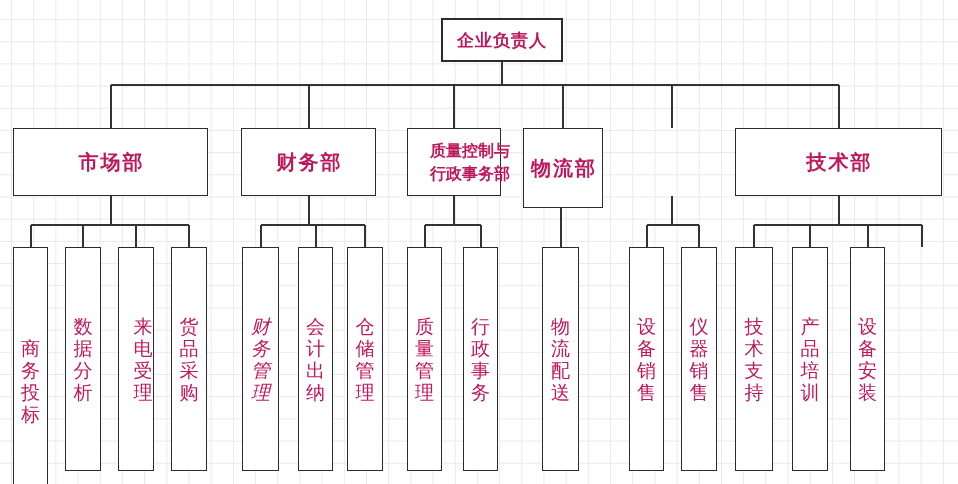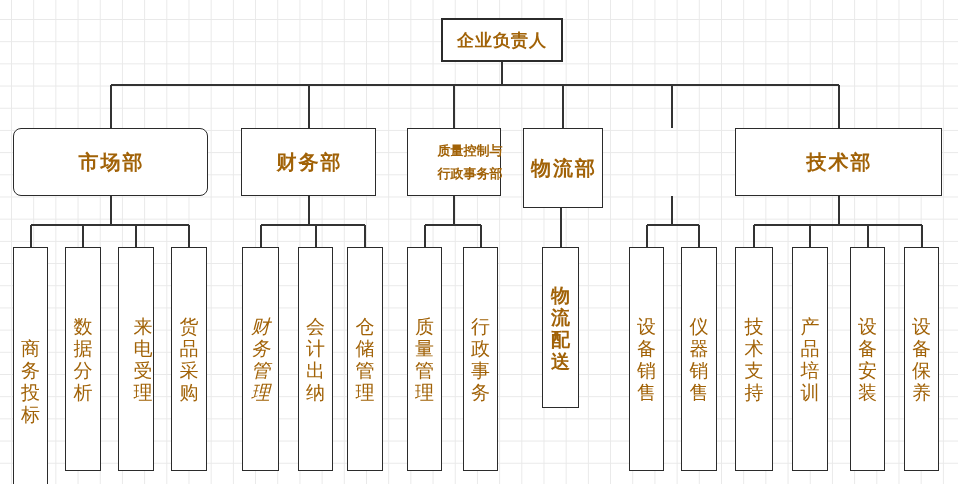--- a/index.html
+++ b/index.html
@@ -10,21 +10,21 @@
     width: 958px;
     height: 484px;
     overflow: hidden;
     background-color: #ffffff;
     background-image:
       linear-gradient(to right, #e9e9e9 1px, transparent 1px),
       linear-gradient(to bottom, #e9e9e9 1px, transparent 1px);
     background-size: 22.2px 22.2px;
     background-position: 11px 19px;
     font-family: "DejaVu Sans", sans-serif;
-    color: #a16207;
+    color: #be185d;
   }
 
   .connectors {
     position: absolute;
     left: 0; top: 0;
     width: 958px; height: 484px;
     pointer-events: none;
   }
 
   .box {
@@ -49,21 +49,21 @@
 
   .dept-box {
     font-weight: bold;
     font-size: 20px;
     line-height: 24px;
     letter-spacing: 2px;
     text-indent: 2px;
   }
 
   .dept-box.multiline {
-    font-size: 13px;
+    font-size: 16px;
     line-height: 23px;
     letter-spacing: 0;
     text-indent: 0;
     padding-left: 32px;
   }
 
   .leaf-box {
     font-family: "DejaVu Serif", serif;
     font-weight: normal;
   }
@@ -81,21 +81,21 @@
 </head>
 <body>
 
 <div class="canvas" id="canvas">
   <svg class="connectors" id="connectors" viewBox="0 0 958 484" xmlns="http://www.w3.org/2000/svg">
       <path d="M502 62L502 85M110.5 85L838.5 85M110.5 85L110.5 128M308.5 85L308.5 128M454 85L454 128M563 85L563 128M672 85L672 128M838.5 85L838.5 128M110.5 196L110.5 225M30.5 225L189 225M30.5 225L30.5 247M83 225L83 247M136 225L136 247M189 225L189 247M308.5 196L308.5 225M260.5 225L365 225M260.5 225L260.5 247M315.5 225L315.5 247M365 225L365 247M454 196L454 225M424.5 225L480.5 225M424.5 225L424.5 247M480.5 225L480.5 247M560.5 196L560.5 247M672 196L672 225M646.5 225L699 225M646.5 225L646.5 247M699 225L699 247M838.5 196L838.5 225M754 225L921.5 225M754 225L754 247M810 225L810 247M867.5 225L867.5 247M921.5 225L921.5 247" fill="none" stroke="#333333" stroke-width="2" shape-rendering="crispEdges"></path>
     </svg>
 <div class="box root-box" style="left: 441px; top: 18px; width: 122px; height: 44px; border-color: rgb(43, 43, 43);">
       <span class="label-line">企业负责人</span>
     </div>
-    <div class="box dept-box" style="left: 13px; top: 128px; width: 195px; height: 68px; border-color: rgb(43, 43, 43); border-radius: 8px;">
+    <div class="box dept-box" style="left: 13px; top: 128px; width: 195px; height: 68px; border-color: rgb(43, 43, 43);">
       <span class="label-line">市场部</span>
     </div>
     <div class="box leaf-box" style="left: 13px; top: 247px; width: 35px; height: 268px; border-color: rgb(43, 43, 43);">
       <div class="leaf-label">商务投标</div>
     </div>
     <div class="box leaf-box" style="left: 65px; top: 247px; width: 36px; height: 224px; border-color: rgb(43, 43, 43);">
       <div class="leaf-label">数据分析</div>
     </div>
     <div class="box leaf-box" style="left: 118px; top: 247px; width: 36px; height: 224px; border-color: rgb(43, 43, 43); padding-left: 14px;">
       <div class="leaf-label">来电受理</div>
@@ -121,37 +121,34 @@
     </div>
     <div class="box leaf-box" style="left: 407px; top: 247px; width: 35px; height: 224px; border-color: rgb(43, 43, 43);">
       <div class="leaf-label">质量管理</div>
     </div>
     <div class="box leaf-box" style="left: 463px; top: 247px; width: 35px; height: 224px; border-color: rgb(43, 43, 43);">
       <div class="leaf-label">行政事务</div>
     </div>
     <div class="box dept-box" style="left: 523px; top: 128px; width: 80px; height: 80px; border-color: rgb(43, 43, 43);">
       <span class="label-line">物流部</span>
     </div>
-    <div class="box leaf-box" style="left: 542px; top: 247px; width: 37px; height: 161px; border-color: rgb(43, 43, 43); font-weight: bold;">
+    <div class="box leaf-box" style="left: 542px; top: 247px; width: 37px; height: 224px; border-color: rgb(43, 43, 43);">
       <div class="leaf-label">物流配送</div>
     </div>
     <div class="box leaf-box" style="left: 629px; top: 247px; width: 35px; height: 224px; border-color: rgb(43, 43, 43);">
       <div class="leaf-label">设备销售</div>
     </div>
     <div class="box leaf-box" style="left: 681px; top: 247px; width: 36px; height: 224px; border-color: rgb(43, 43, 43); justify-content: center;">
       <div class="leaf-label">仪器销售</div>
     </div>
     <div class="box dept-box" style="left: 735px; top: 128px; width: 207px; height: 68px; border-color: rgb(43, 43, 43);">
       <span class="label-line">技术部</span>
     </div>
     <div class="box leaf-box" style="left: 735px; top: 247px; width: 38px; height: 224px; border-color: rgb(43, 43, 43);">
       <div class="leaf-label">技术支持</div>
     </div>
     <div class="box leaf-box" style="left: 792px; top: 247px; width: 36px; height: 224px; border-color: rgb(43, 43, 43);">
       <div class="leaf-label">产品培训</div>
     </div>
     <div class="box leaf-box" style="left: 850px; top: 247px; width: 35px; height: 224px; border-color: rgb(43, 43, 43);">
       <div class="leaf-label">设备安装</div>
     </div>
-    <div class="box leaf-box" style="left: 904px; top: 247px; width: 35px; height: 224px; border-color: rgb(43, 43, 43);">
-      <div class="leaf-label">设备保养</div>
-    </div>
   </div>
 
 </body></html>

